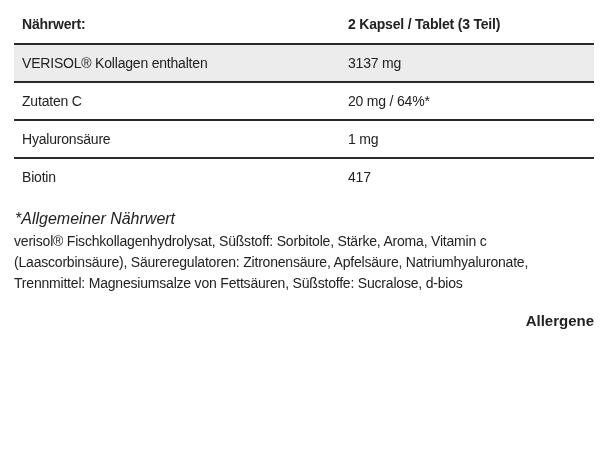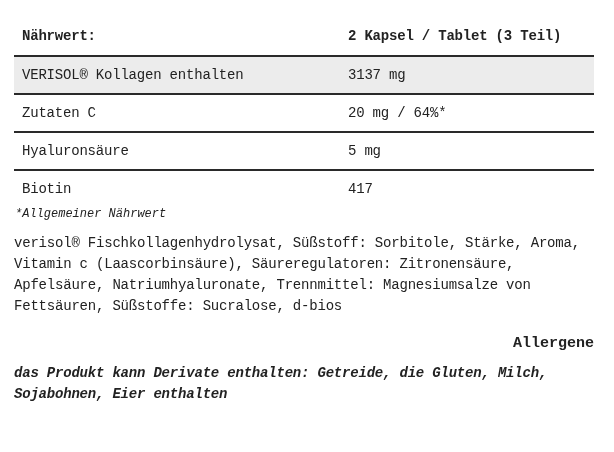--- a/index.html
+++ b/index.html
@@ -2,21 +2,21 @@
 <html><head>
 <meta charset="utf-8">
 <style>
   html, body { margin: 0; padding: 0; background: #ffffff; }
   body {
     width: 614px; height: 452px; overflow: hidden;
     font-family: "Liberation Sans", sans-serif;
     color: #222222;
     font-size: 14px;
   }
-  .wrap { position: relative; padding: 16px 20px 0 14px; font-family: Liberation Mono, monospace; }
+  .wrap { position: relative; padding: 4px 20px 0 14px; }
   table.nut {
     width: 580px;
     border-collapse: collapse;
     margin-top: 0;
   }
   table.nut td, table.nut th {
     text-align: left;
     padding: 0 0 0 8px;
     font-size: 14px;
     letter-spacing: -0.2px;
@@ -25,31 +25,32 @@
     font-weight: bold;
     height: 39px;
     border-bottom: 2px solid #2a2a2a;
   }
   table.nut td { height: 36px; border-bottom: 2px solid #2a2a2a; }
   table.nut tr.last td { border-bottom: none; }
   table.nut tr.shaded td { background: #ececec; }
   .col1 { width: 318px; }
   .footnote {
     font-style: italic;
-    font-size: 12px;
+    font-size: 16px;
+    margin-top: 15px;
     padding-left: 1px;
   }
   h3 {
     font-size: 15px;
     font-weight: bold;
     margin: 0;
   }
   .zutaten-title { margin-top: 34px; }
   .zutaten-text {
-    margin-top: 12px;
+    margin-top: 3px;
     font-size: 14px;
     line-height: 21px;
     letter-spacing: -0.2px;
   }
   .allergen-title { margin-top: 18px; text-align: right; }
   .allergen-text {
     margin-top: 11px;
     font-size: 14px;
     font-weight: bold;
     font-style: italic;
@@ -70,28 +71,27 @@
     <tr class="shaded">
       <td>VERISOL® Kollagen enthalten</td>
       <td>3137 mg</td>
     </tr>
     <tr>
       <td>Zutaten C</td>
       <td>20 mg / 64%*</td>
     </tr>
     <tr>
       <td>Hyaluronsäure</td>
-      <td>5 mg</td>
+      <td>1 mg</td>
     </tr>
     <tr class="last">
       <td>Biotin</td>
       <td>417</td>
     </tr>
   </tbody>
     </table>
 
   <div class="footnote">*Allgemeiner Nährwert</div>
 
   <div class="zutaten-text">verisol® Fischkollagenhydrolysat, Süßstoff: Sorbitole, Stärke, Aroma, Vitamin c (Laascorbinsäure), Säureregulatoren: Zitronensäure, Apfelsäure, Natriumhyaluronate, Trennmittel: Magnesiumsalze von Fettsäuren, Süßstoffe: Sucralose, d-bios</div>
 
   <h3 class="allergen-title">Allergene</h3>
-  <div class="allergen-text">das Produkt kann Derivate enthalten: Getreide, die Gluten, Milch, Sojabohnen, Eier enthalten</div>
 </div>
 
 </body></html>

